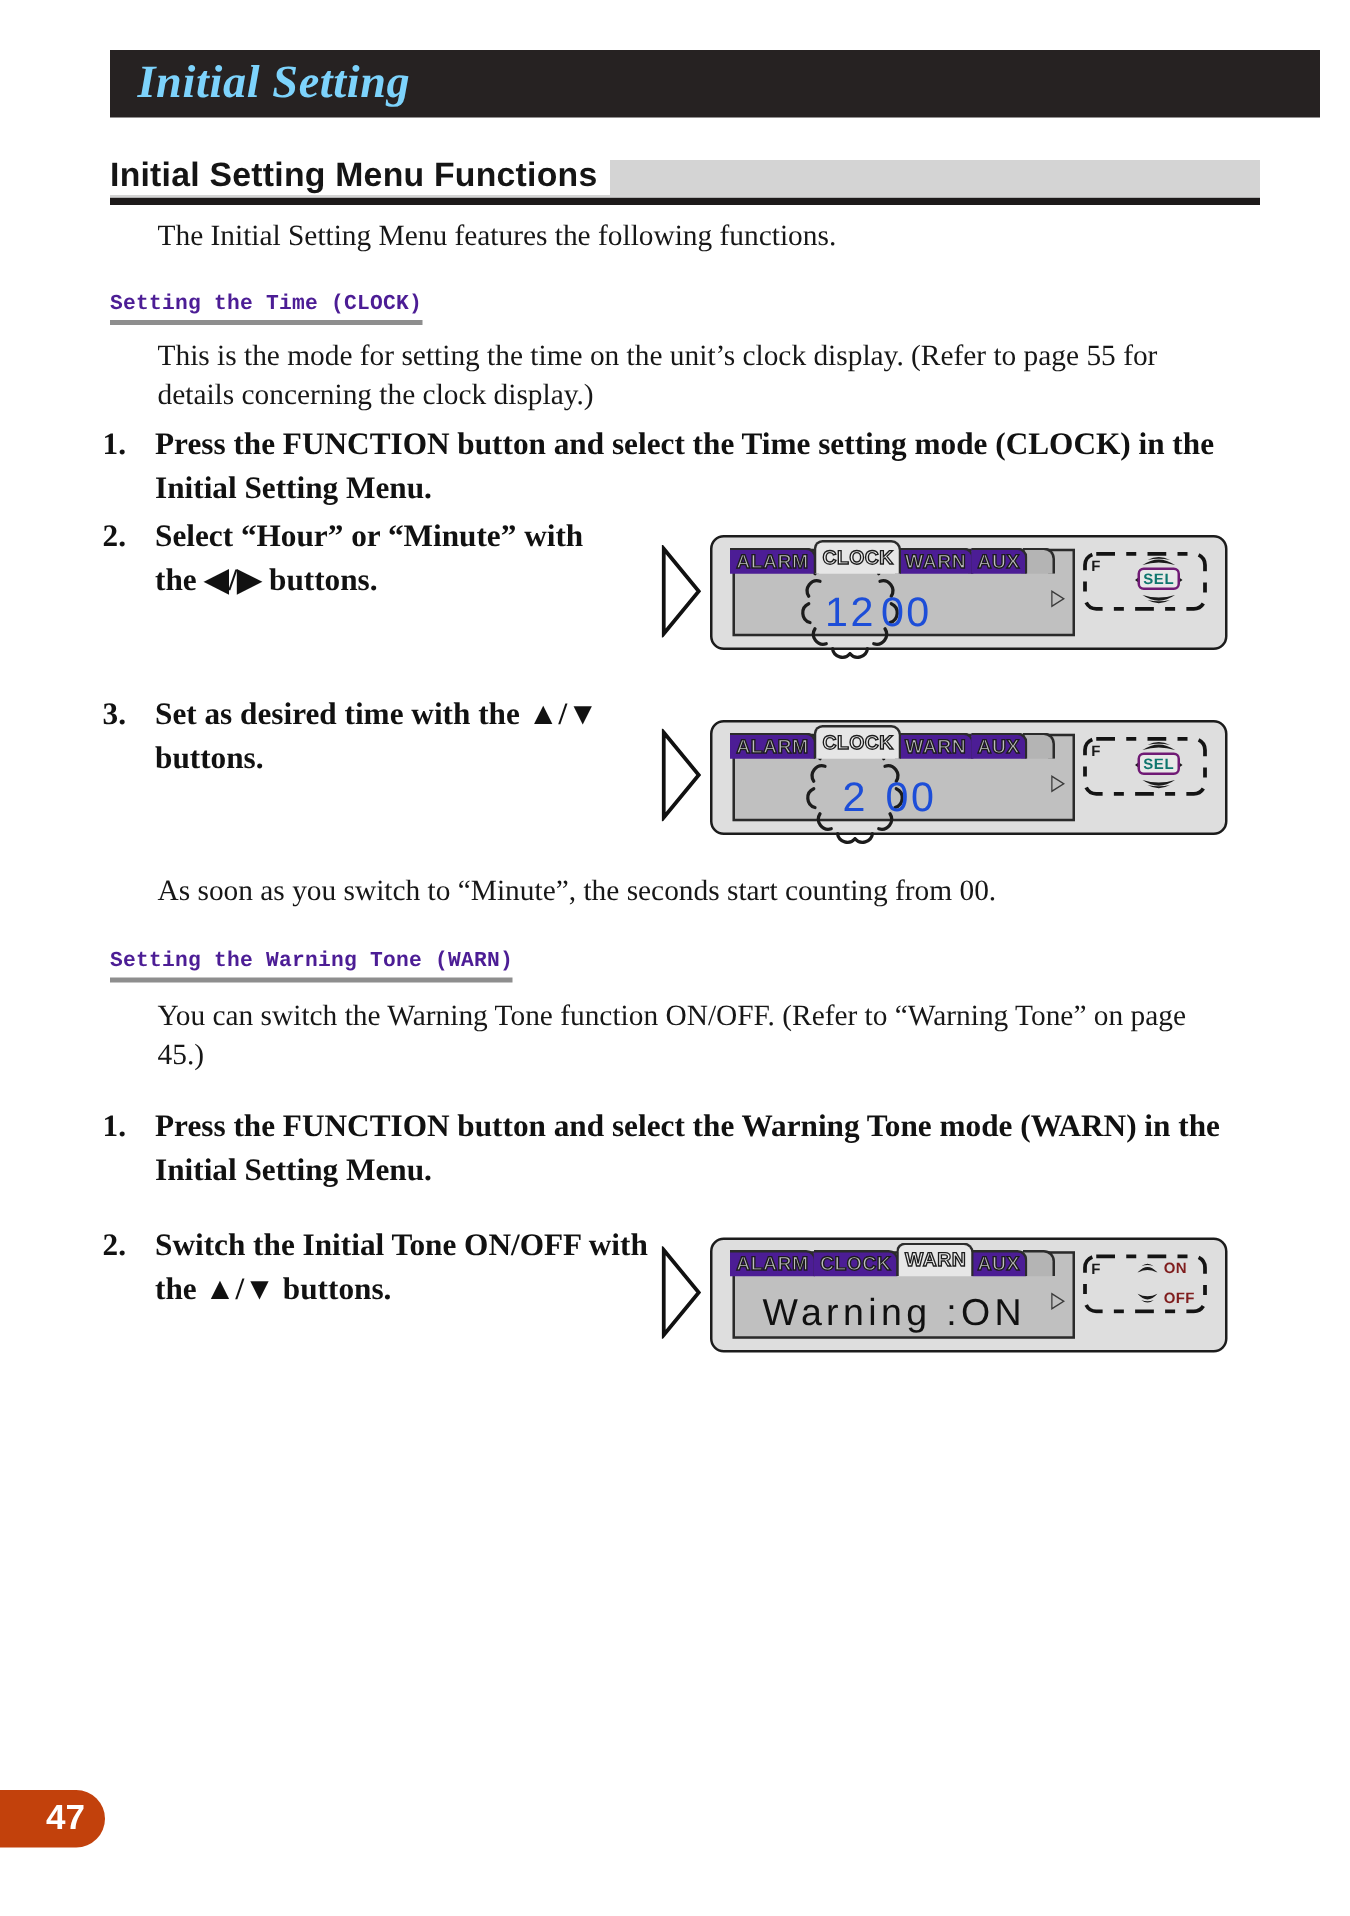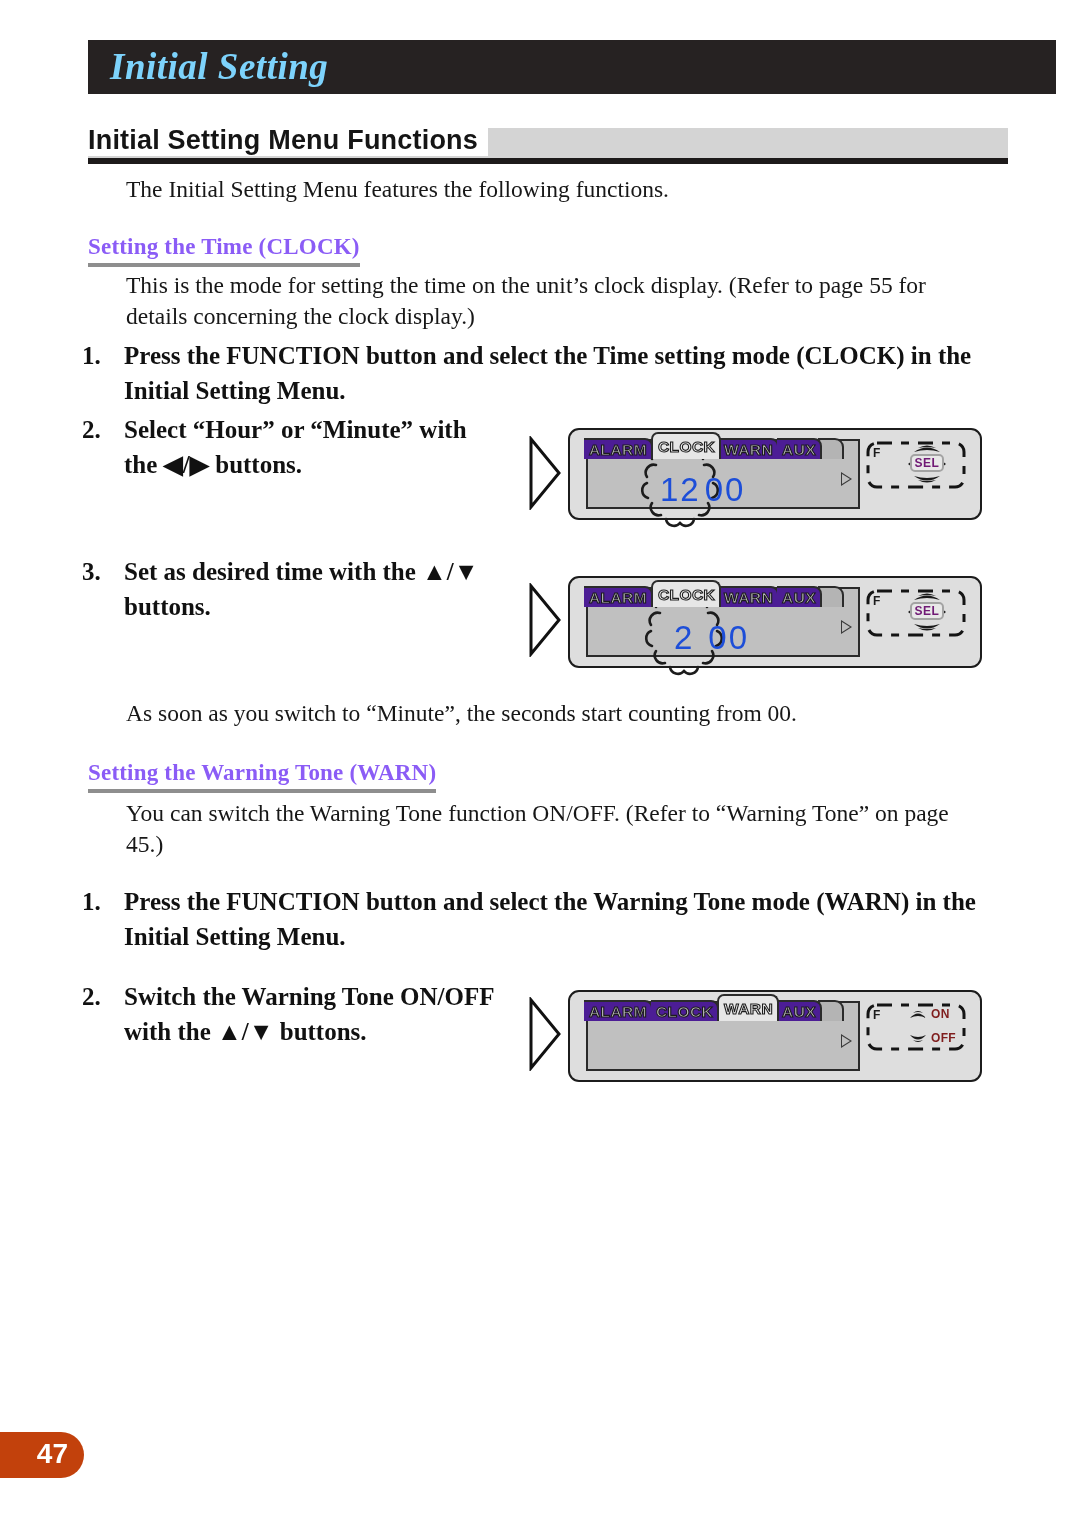--- a/index.html
+++ b/index.html
@@ -66,24 +66,24 @@
   }
   .sec-head-rule {
     height: 6px;
     background: #1d1a1a;
     margin-top: 0px;
   }
 
   
   .sub-head {
     position: absolute;
-    font-family: Liberation Serif, serif;
-    font-weight: bold;
-    font-size: 23px;
-    color: #8b5cf6;
+    font-family: Liberation Mono, monospace;
+    font-weight: bold;
+    font-size: 17px;
+    color: #4c1d95;
     white-space: nowrap;
     letter-spacing: 0.2px;
   }
   .sub-head .sh-txt { display: block; }
   .sub-head .sh-rule {
     display: block;
     height: 4px;
     background: #8e8e8e;
     margin-top: 3px;
   }
@@ -277,31 +277,31 @@
     top: 2px;
     width: 62px;
     height: 42px;
   }
   .sel-btn {
     position: absolute;
     left: 14px;
     top: 11px;
     width: 34px;
     height: 18px;
-    border: 2px solid #a3a3a3;
+    border: 2px solid #701a75;
     border-radius: 5px;
     background: #e8e8e8;
     display: flex;
     align-items: center;
     justify-content: center;
     font-family: "Liberation Sans", sans-serif;
     font-weight: bold;
     font-size: 12px;
     letter-spacing: 0.5px;
-    color: #701a75;
+    color: #0f766e;
     box-sizing: border-box;
   }
   .onoff-row {
     position: absolute;
     display: flex;
     align-items: center;
     font-family: "Liberation Sans", sans-serif;
     font-weight: bold;
     font-size: 12px;
     color: #7f1d1d;
@@ -521,31 +521,34 @@
 
 <div class="para" style="left:126px; top:798px; width:840px;">You can switch the Warning Tone function ON/OFF. (Refer to “Warning Tone” on page 45.)</div>
 
 <div class="step" style="left:82px; top:884px; width:940px;">
   <span class="step-num">1.</span>
   <span class="step-body">Press the FUNCTION button and select the Warning Tone mode (WARN) in the Initial Setting Menu.</span>
 </div>
 
 <div class="step" style="left:82px; top:979px; width:450px;">
   <span class="step-num">2.</span>
-  <span class="step-body">Switch the Warning Tone ON/OFF with the ▲/▼ buttons.</span>
+  <span class="step-body">Switch the Initial Tone ON/OFF with the ▲/▼ buttons.</span>
 </div>
 
 <div class="big-arrow" style="left:528px; top:997px;">
   <svg width="34" height="74" viewBox="0 0 34 74">
     <polygon points="3,3 31,37 3,71" fill="#ffffff" stroke="#111111" stroke-width="3" stroke-linejoin="miter"></polygon>
   </svg>
 </div>
 
 <div class="unit" style="left:568px; top:990px;">
   <div class="unit-screen">
+    <div class="readout">
+      <span class="readout-text">Warning  :ON</span>
+    </div>
     <div class="screen-caret"></div>
   </div>
 
   <div class="tabs">
     <div class="tab">ALARM</div>
     <div class="tab">CLOCK</div>
     <div class="tab active">WARN</div>
     <div class="tab">AUX</div>
     <div class="tab-tail"></div>
   </div>

